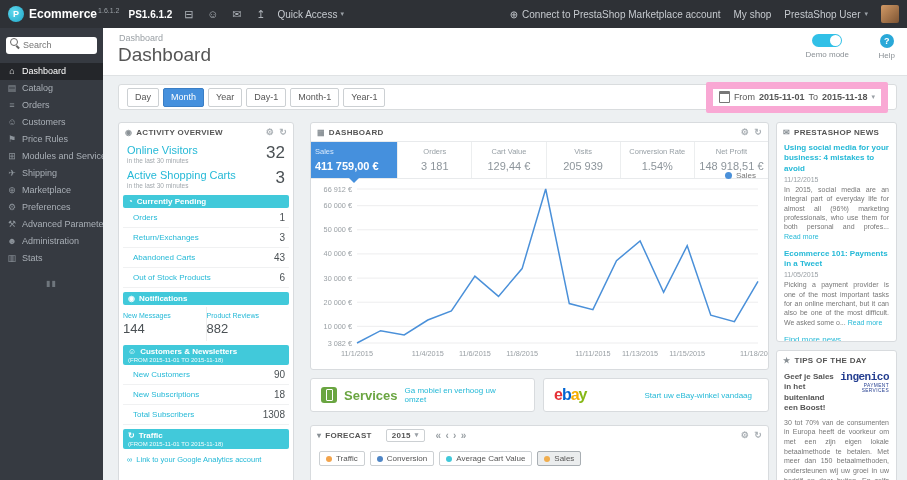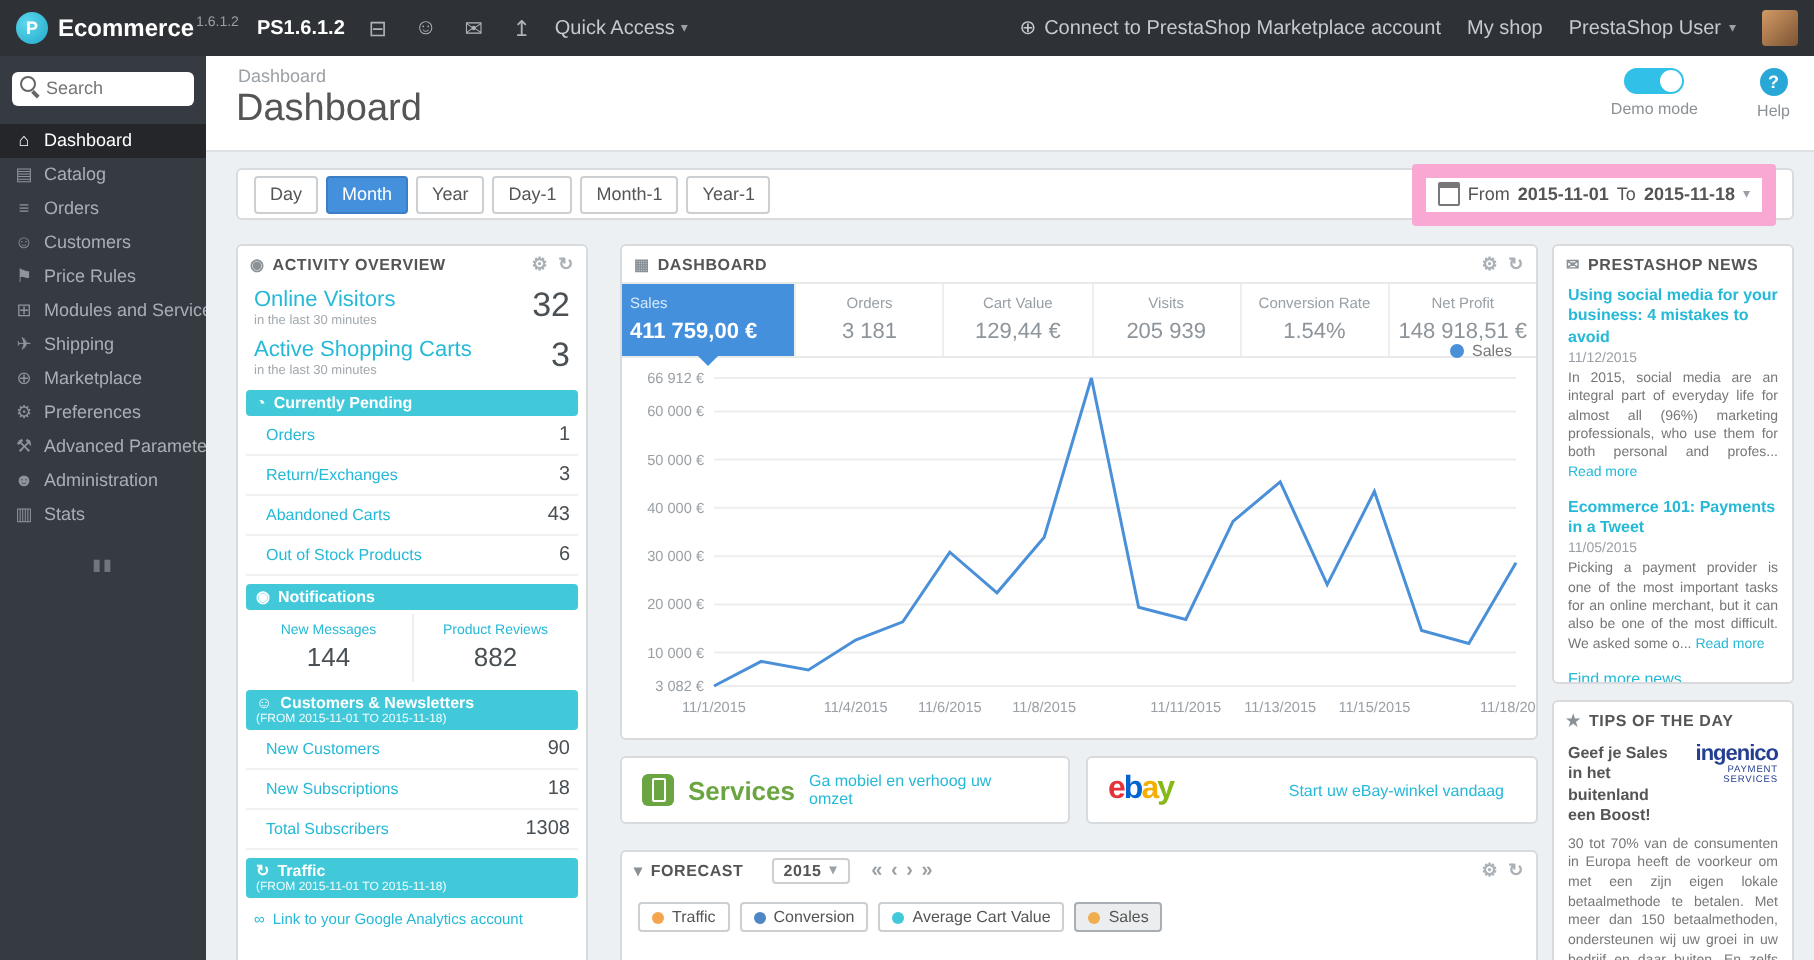--- a/index.html
+++ b/index.html
@@ -71,21 +71,21 @@
   .bar{margin:4px 4px 0;background:#41c9da;color:#fff;border-radius:2px;padding:2px 5px;font-size:8px;font-weight:bold;
        display:flex;align-items:center;gap:4px;}
   .bar.two{display:block;}
   .bar-sub{font-size:6px;font-weight:normal;opacity:.95;margin-top:1px;}
   .rows{margin:0 4px;}
   .row{display:flex;justify-content:space-between;align-items:center;padding:4px 4px 4px 10px;
        border-bottom:1px solid #f0f1f2;cursor:pointer;}
   .r-label{font-size:8px;color:#25b9d7;}
   .r-value{font-size:10px;color:#4a5054;}
   .notif-cols{display:flex;margin:2px 4px;}
-  .ncol{flex:1;text-align:center;padding:5px 0;cursor:pointer;}
+  .ncol{flex:1;padding:5px 0;cursor:pointer;}
   .ncol+.ncol{border-left:1px solid #eee;}
   .n-label{font-size:7px;color:#25b9d7;}
   .n-value{font-size:13px;color:#4a5054;margin-top:2px;}
   .ga-link{display:flex;gap:4px;align-items:center;padding:6px 8px;font-size:7.5px;color:#25b9d7;cursor:pointer;}
   
   .dashpanel{left:207px;top:94px;width:459px;height:248px;}
   .kpis{display:flex;border-top:1px solid #e8eaec;border-bottom:1px solid #e8eaec;}
   .kpi{flex:1;padding:5px 4px;border-right:1px solid #eceeef;min-width:0;text-align:center;cursor:pointer;}
   .k-label{font-size:7.5px;color:#98a0a6;}
   .k-value{font-size:11px;color:#8d959b;margin-top:4px;white-space:nowrap;overflow:hidden;}
@@ -127,21 +127,21 @@
   .article-title{font-size:8px;font-weight:bold;color:#25b9d7;line-height:1.3;cursor:pointer;}
   .article-date{font-size:7px;color:#9aa0a5;margin:2px 0;}
   .article-text{font-size:7px;color:#777;line-height:1.32;text-align:justify;}
   .read-more{color:#25b9d7;display:inline-block;margin-top:1px;cursor:pointer;font-size:7px;}
   .find-more{font-size:8px;color:#25b9d7;margin:4px 0;cursor:pointer;}
   .tips{left:673px;top:322px;width:121px;height:162px;}
   .tips-body{padding:3px 7px;}
   .tip-top{display:flex;gap:4px;align-items:flex-start;}
   .tip-headline{font-size:8px;font-weight:bold;color:#555;width:56px;line-height:1.3;}
   .ingenico{flex:1;text-align:right;}
-  .ing-name{font-size:11px;font-weight:bold;color:#243e90;letter-spacing:-.5px;line-height:1;}
+  .ing-name{font-size:11px;font-weight:bold;color:#243e90;letter-spacing:-.5px;line-height:1;font-family:Liberation Mono, monospace;}
   .ing-sub{font-size:4.8px;color:#243e90;text-transform:uppercase;letter-spacing:.4px;}
   .tip-text{font-size:7px;color:#777;line-height:1.38;margin-top:4px;text-align:justify;}
 </style>
 </head>
 <body>
 
 <div class="screen">
 
   <header class="topbar">
     <div class="logo">

